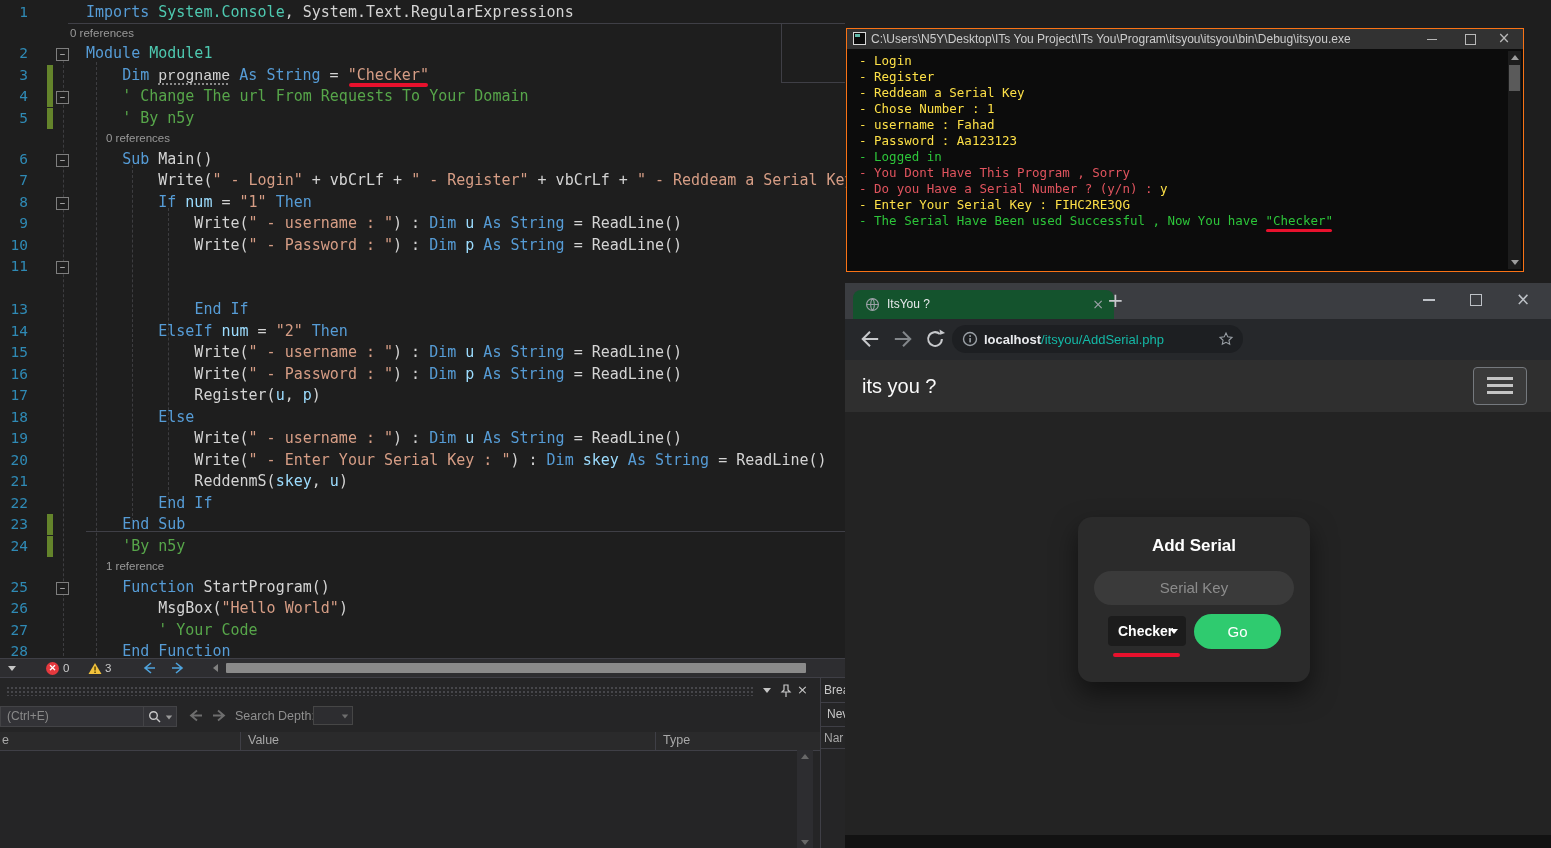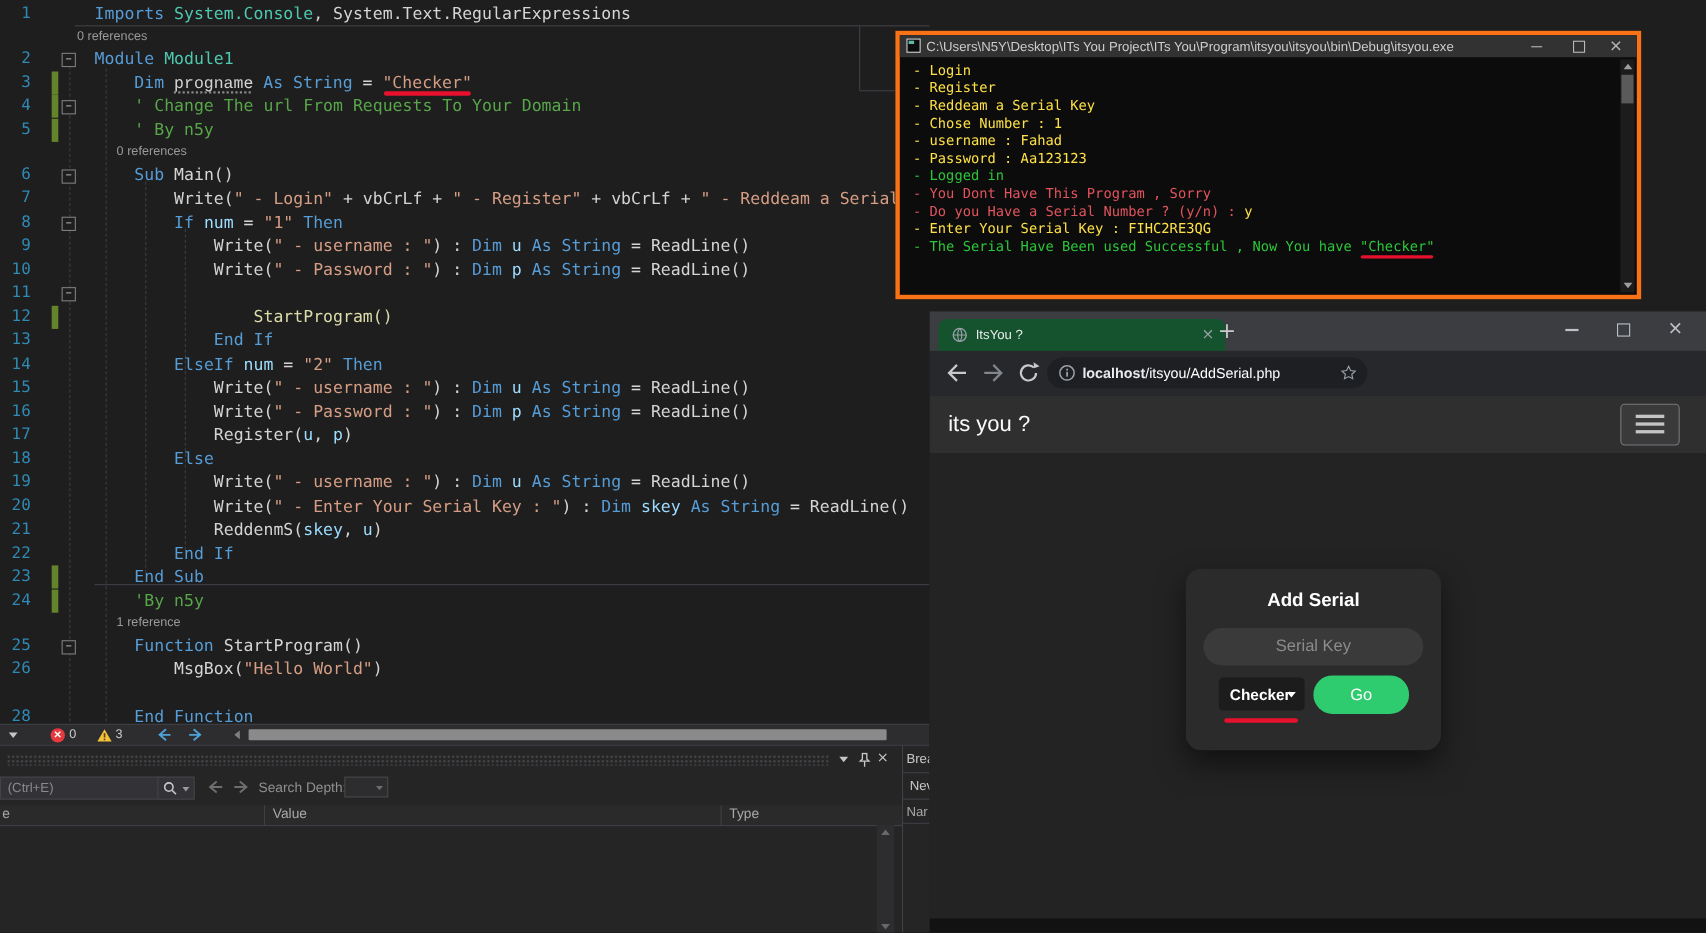--- a/index.html
+++ b/index.html
@@ -38,21 +38,21 @@
   .whdr{color:#a8a8a8;font:12.5px/17px "Liberation Sans",sans-serif;position:absolute;}
   .vsep{position:absolute;width:1px;background:#3f3f46;}
   .tri-up-s{width:0;height:0;border-left:4px solid transparent;border-right:4px solid transparent;border-bottom:5px solid #686868;}
   .tri-dn-s{width:0;height:0;border-left:4px solid transparent;border-right:4px solid transparent;border-top:5px solid #686868;}
 
   
   #bpanel{position:absolute;left:820px;top:677px;width:25px;height:171px;background:#252526;border-left:1px solid #3f3f46;border-top:1px solid #3f3f46;overflow:hidden;}
   .bptxt{position:absolute;left:3px;color:#c8c8c8;font:12px/16px "Liberation Sans",sans-serif;white-space:nowrap;}
 
   
-  #conwin{position:absolute;left:814px;top:28px;width:678px;height:244px;background:#0c0c0c;border:4px solid #f97316;box-sizing:border-box;}
+  #conwin{position:absolute;left:846px;top:28px;width:678px;height:244px;background:#0c0c0c;border:1px solid #f97316;box-sizing:border-box;}
   #contitle{position:absolute;left:0;right:0;top:0;height:20px;background:#323232;}
   #contitle .ttext{position:absolute;left:24px;top:2px;right:130px;color:#cccccc;font:12px/16px "Liberation Sans",sans-serif;white-space:nowrap;overflow:hidden;}
   .conico{position:absolute;left:6px;top:3px;width:13px;height:13px;background:#0c0c0c;border:1px solid #d8d8d8;box-sizing:border-box;}
   .conico::after{content:"";position:absolute;left:1px;top:1px;width:5px;height:3px;background:#5fb8a8;}
   .conbtn{position:absolute;top:0;width:30px;height:20px;color:#b8b8b8;text-align:center;font:12px/19px "DejaVu Sans",sans-serif;}
   .minbar{position:absolute;left:10px;top:10px;width:10px;height:1px;background:#b8b8b8;}
   .maxbox{position:absolute;left:10px;top:5px;width:9px;height:9px;border:1px solid #b8b8b8;}
   #conbody{position:absolute;left:12px;top:24px;right:20px;bottom:2px;font:12.5px/16px "DejaVu Sans Mono","Liberation Mono",monospace;white-space:pre;}
   .cl-w{color:#fde047;text-align:center;}.cl-g{color:#2dc53a;}.cl-r{color:#e1545e;}
   .cl-redmark{position:relative;}
@@ -63,21 +63,21 @@
   
   #browser{position:absolute;left:845px;top:283px;width:706px;height:565px;background:#232323;overflow:hidden;}
   #tabstrip{position:absolute;left:0;top:0;right:0;height:36px;background:#3b3d41;}
   #tab{position:absolute;left:8px;top:7px;width:240px;height:29px;background:#14532d;border-radius:8px 8px 0 0;padding-left:21px;}
   #tab .tabtitle{position:absolute;left:34px;top:6px;color:#e8eaed;font:12px/16px "Liberation Sans",sans-serif;}
   .graybtn{color:#9aa0a6;font:13px/16px "DejaVu Sans",sans-serif;}
   #toolbar{position:absolute;left:0;top:36px;right:0;height:41px;background:#26282b;}
   #omnibox{position:absolute;left:107px;top:6px;width:291px;height:28px;background:#1d1f22;border-radius:14px;}
   #omnibox .url{position:absolute;left:32px;top:6px;font:13px/17px "Liberation Sans",sans-serif;white-space:nowrap;}
   .urlhost{color:#e8eaed;font-weight:bold;}
-  .urlpath{color:#ffffff;}
+  .urlpath{color:#14b8a6;}
   #pgheader{position:absolute;left:0;top:77px;right:0;height:52px;background:#2f2f2f;}
   #brand{position:absolute;left:17px;top:13px;color:#fafafa;font:20px/26px "Liberation Sans",sans-serif;}
   #burger{position:absolute;right:24px;top:7px;width:54px;height:38px;background:#3a3a3a;border:1px solid #75797e;border-radius:4px;box-sizing:border-box;}
   #burger i{position:absolute;left:13px;width:26px;height:3px;background:#c4c4c4;}
   #pgbody{position:absolute;left:0;top:129px;right:0;bottom:13px;background:#232323;}
   #card{position:absolute;left:233px;top:105px;width:232px;height:165px;background:#2b2b2b;border-radius:14px;box-shadow:0 12px 26px rgba(0,0,0,0.5);}
   #cardtitle{position:absolute;left:0;right:0;top:18px;text-align:center;color:#fff;font:bold 17px/22px "Liberation Sans",sans-serif;}
   #serialinput{position:absolute;left:16px;right:16px;top:54px;height:34px;background:#3a3a3a;border-radius:17px;color:#8c8c8c;text-align:center;font:15px/34px "Liberation Sans",sans-serif;}
   #selchk{position:absolute;left:30px;top:99px;width:78px;height:30px;background:#1c1c1c;border-radius:4px;color:#fff;font:bold 14px/30px "Liberation Sans",sans-serif;text-align:left;padding-left:10px;box-sizing:border-box;}
   #selchk .car{position:absolute;right:8px;top:13px;width:0;height:0;border-left:4px solid transparent;border-right:4px solid transparent;border-top:5px solid #fff;}
@@ -109,36 +109,36 @@
         <div class="crow" style="top: 64.5px;"><span class="lnum">3</span><span class="cbar"></span><span class="ctext"><span class="tk-p">    </span><span class="tk-k">Dim </span><span class="tk-p dotted">progname</span><span class="tk-p"> </span><span class="tk-k">As String</span><span class="tk-p"> = </span><span class="tk-s redmark">"Checker"</span></span></div>
         <div class="crow" style="top: 86px;"><span class="lnum">4</span><span class="cbar"></span><span class="fold">−</span><span class="ctext"><span class="tk-p">    </span><span class="tk-c">' Change The url From Requests To Your Domain</span></span></div>
         <div class="crow" style="top: 107.5px;"><span class="lnum">5</span><span class="cbar"></span><span class="ctext"><span class="tk-p">    </span><span class="tk-c">' By n5y</span></span></div>
         <div class="lensrow" style="top: 129px; left: 106px;">0 references</div>
         <div class="crow" style="top: 148.5px;"><span class="lnum">6</span><span class="fold">−</span><span class="ctext"><span class="tk-p">    </span><span class="tk-k">Sub </span><span class="tk-p">Main()</span></span></div>
         <div class="crow" style="top: 170px;"><span class="lnum">7</span><span class="ctext"><span class="tk-p">        Write(</span><span class="tk-s">" - Login"</span><span class="tk-p"> + vbCrLf + </span><span class="tk-s">" - Register"</span><span class="tk-p"> + vbCrLf + </span><span class="tk-s">" - Reddeam a Serial Key"</span></span></div>
         <div class="crow" style="top: 191.5px;"><span class="lnum">8</span><span class="fold">−</span><span class="ctext"><span class="tk-p">        </span><span class="tk-k">If </span><span class="tk-i">num</span><span class="tk-p"> = </span><span class="tk-s">"1"</span><span class="tk-k"> Then</span></span></div>
         <div class="crow" style="top: 213px;"><span class="lnum">9</span><span class="ctext"><span class="tk-p">            Write(</span><span class="tk-s">" - username : "</span><span class="tk-p">) : </span><span class="tk-k">Dim </span><span class="tk-i">u</span><span class="tk-k"> As String</span><span class="tk-p"> = ReadLine()</span></span></div>
         <div class="crow" style="top: 234.5px;"><span class="lnum">10</span><span class="ctext"><span class="tk-p">            Write(</span><span class="tk-s">" - Password : "</span><span class="tk-p">) : </span><span class="tk-k">Dim </span><span class="tk-i">p</span><span class="tk-k"> As String</span><span class="tk-p"> = ReadLine()</span></span></div>
         <div class="crow" style="top: 256px;"><span class="lnum">11</span><span class="fold">−</span></div>
-        <div class="crow" style="top: 277.5px;"><span class="lnum">12</span><span class="cbar"></span><span class="ctext"><span class="tk-p">                </span><span class="tk-m">StartProgram()</span></span></div>
         <div class="crow" style="top: 299px;"><span class="lnum">13</span><span class="ctext"><span class="tk-p">            </span><span class="tk-k">End If</span></span></div>
         <div class="crow" style="top: 320.5px;"><span class="lnum">14</span><span class="ctext"><span class="tk-p">        </span><span class="tk-k">ElseIf </span><span class="tk-i">num</span><span class="tk-p"> = </span><span class="tk-s">"2"</span><span class="tk-k"> Then</span></span></div>
         <div class="crow" style="top: 342px;"><span class="lnum">15</span><span class="ctext"><span class="tk-p">            Write(</span><span class="tk-s">" - username : "</span><span class="tk-p">) : </span><span class="tk-k">Dim </span><span class="tk-i">u</span><span class="tk-k"> As String</span><span class="tk-p"> = ReadLine()</span></span></div>
         <div class="crow" style="top: 363.5px;"><span class="lnum">16</span><span class="ctext"><span class="tk-p">            Write(</span><span class="tk-s">" - Password : "</span><span class="tk-p">) : </span><span class="tk-k">Dim </span><span class="tk-i">p</span><span class="tk-k"> As String</span><span class="tk-p"> = ReadLine()</span></span></div>
         <div class="crow" style="top: 385px;"><span class="lnum">17</span><span class="ctext"><span class="tk-p">            Register(</span><span class="tk-i">u</span><span class="tk-p">, </span><span class="tk-i">p</span><span class="tk-p">)</span></span></div>
         <div class="crow" style="top: 406.5px;"><span class="lnum">18</span><span class="ctext"><span class="tk-p">        </span><span class="tk-k">Else</span></span></div>
         <div class="crow" style="top: 428px;"><span class="lnum">19</span><span class="ctext"><span class="tk-p">            Write(</span><span class="tk-s">" - username : "</span><span class="tk-p">) : </span><span class="tk-k">Dim </span><span class="tk-i">u</span><span class="tk-k"> As String</span><span class="tk-p"> = ReadLine()</span></span></div>
         <div class="crow" style="top: 449.5px;"><span class="lnum">20</span><span class="ctext"><span class="tk-p">            Write(</span><span class="tk-s">" - Enter Your Serial Key : "</span><span class="tk-p">) : </span><span class="tk-k">Dim </span><span class="tk-i">skey</span><span class="tk-k"> As String</span><span class="tk-p"> = ReadLine()</span></span></div>
         <div class="crow" style="top: 471px;"><span class="lnum">21</span><span class="ctext"><span class="tk-p">            ReddenmS(</span><span class="tk-i">skey</span><span class="tk-p">, </span><span class="tk-i">u</span><span class="tk-p">)</span></span></div>
         <div class="crow" style="top: 492.5px;"><span class="lnum">22</span><span class="ctext"><span class="tk-p">        </span><span class="tk-k">End If</span></span></div>
         <div class="crow" style="top: 514px;"><span class="lnum">23</span><span class="cbar"></span><span class="ctext"><span class="tk-p">    </span><span class="tk-k">End Sub</span></span></div>
         <div class="crow" style="top: 535.5px;"><span class="lnum">24</span><span class="cbar"></span><span class="ctext"><span class="tk-p">    </span><span class="tk-c">'By n5y</span></span></div>
         <div class="lensrow" style="top: 557px; left: 106px;">1 reference</div>
         <div class="crow" style="top: 576.5px;"><span class="lnum">25</span><span class="fold">−</span><span class="ctext"><span class="tk-p">    </span><span class="tk-k">Function </span><span class="tk-p">StartProgram()</span></span></div>
         <div class="crow" style="top: 598px;"><span class="lnum">26</span><span class="ctext"><span class="tk-p">        MsgBox(</span><span class="tk-s">"Hello World"</span><span class="tk-p">)</span></span></div>
+        <div class="crow" style="top: 619.5px;"><span class="lnum">27</span><span class="ctext"><span class="tk-p">        </span><span class="tk-c">' Your Code</span></span></div>
         <div class="crow" style="top: 641px;"><span class="lnum">28</span><span class="ctext"><span class="tk-p">    </span><span class="tk-k wavy">End Function</span></span></div>
       </div>
 
     <svg class="abs" style="left:86px;top:658px;" width="134" height="6">
         <path d="M0 3 q3 -4 6 0 t6 0 t6 0 t6 0 t6 0 t6 0 t6 0 t6 0 t6 0 t6 0 t6 0 t6 0 t6 0 t6 0 t6 0 t6 0 t6 0 t6 0 t6 0 t6 0 t6 0 t6 0" stroke="#4ec14e" fill="none" stroke-width="1.4"></path>
       </svg>
   </div>
 
   <div id="statusbar">
     <div class="tri-down abs" style="left:8px;top:7px;"></div>

